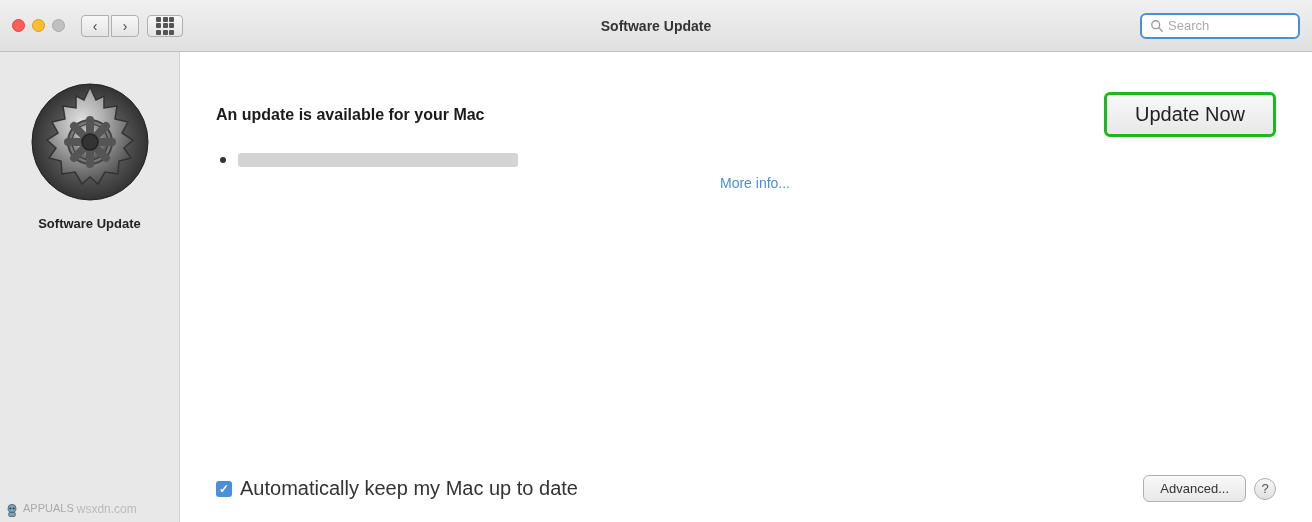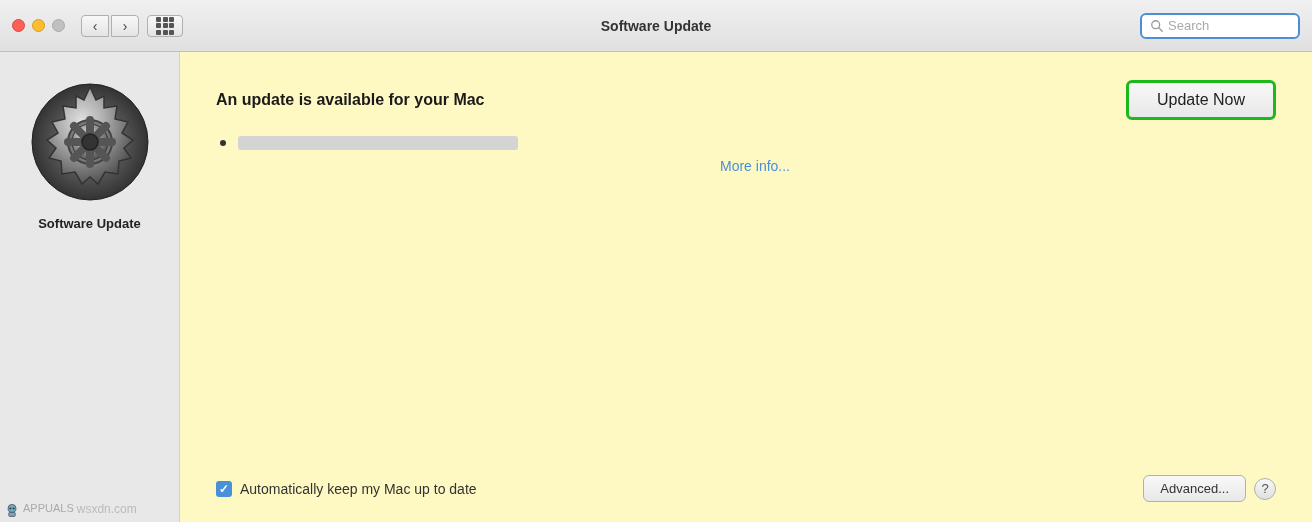--- a/index.html
+++ b/index.html
@@ -155,22 +155,22 @@
     .sidebar-label {
       font-size: 13px;
       font-weight: 700;
       color: #222;
       text-align: center;
     }
 
     
     .content {
       flex: 1;
-      background: #fef9c3;
-      padding: 28px 36px 20px 36px;
+      background: #ffffff;
+      padding: 40px 36px 20px 36px;
       display: flex;
       flex-direction: column;
     }
 
     .update-header {
       display: flex;
       align-items: center;
       justify-content: space-between;
       margin-bottom: 16px;
     }
@@ -179,21 +179,21 @@
       font-size: 16px;
       font-weight: 700;
       color: #1a1a1a;
     }
 
     .update-now-btn {
       background: linear-gradient(to bottom, #f8f8f8, #e8e8e8);
       border: 3px solid #1db81d;
       border-radius: 6px;
       padding: 8px 28px;
-      font-size: 16px;
+      font-size: 20px;
       font-weight: 500;
       color: #222;
       cursor: pointer;
       white-space: nowrap;
     }
 
     .update-item {
       display: flex;
       align-items: center;
       margin-bottom: 8px;
@@ -265,21 +265,21 @@
     }
 
     .checkmark {
       color: white;
       font-size: 12px;
       font-weight: 700;
       line-height: 1;
     }
 
     .checkbox-label {
-      font-size: 14px;
+      font-size: 20px;
       color: #333;
     }
 
     .advanced-btn {
       background: linear-gradient(to bottom, #f8f8f8, #e8e8e8);
       border: 1px solid #b0b0b0;
       border-radius: 6px;
       padding: 5px 16px;
       font-size: 13px;
       color: #333;

